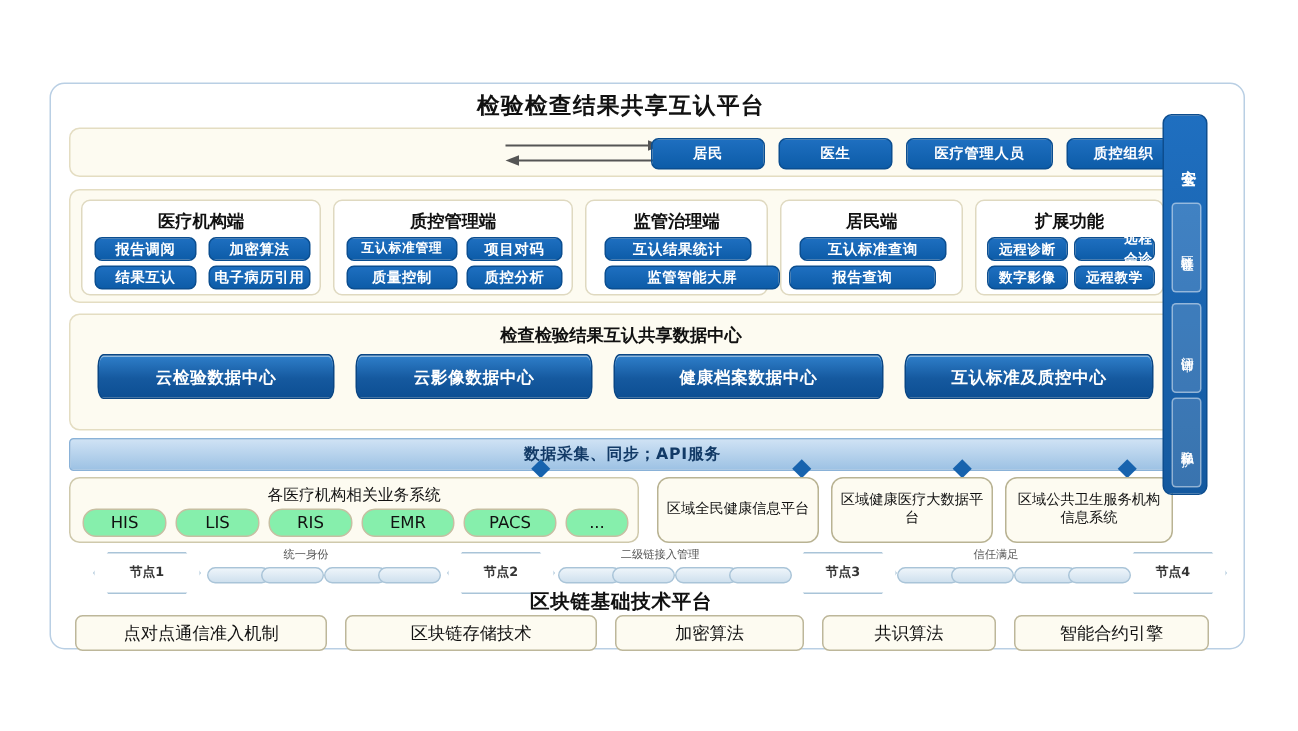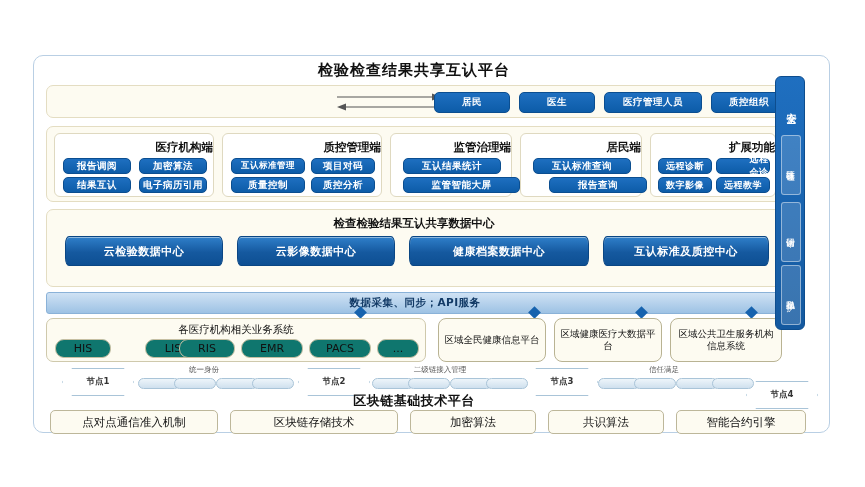--- a/index.html
+++ b/index.html
@@ -31,21 +31,21 @@
     border:1px solid #0b4e90;border-radius:5px;color:#fff;
     display:flex;align-items:center;justify-content:center;
     font-size:9.5px;font-weight:bold;letter-spacing:.5px;text-align:center;
     box-sizing:border-box;
   }
   .whitecard{
     background:#ffffff;border:1px solid #dfd9c0;border-radius:6px;
     box-sizing:border-box;position:absolute;
   }
   .card-title{
-    position:absolute;left:0;top:6px;width:100%;text-align:right;
+    position:absolute;left:0;top:6px;width:100%;text-align:center;
     font-size:11.5px;font-weight:bold;color:#111;
   }
 
   
   .strip1{position:absolute;left:12px;top:29px;width:736px;height:33px;}
   .arrows{position:absolute;left:287px;top:4px;width:110px;height:24px;}
 
   
   .band2{position:absolute;left:12px;top:70px;width:736px;height:76px;}
 
@@ -83,21 +83,21 @@
 
   
   .sysrow{position:absolute;left:12px;top:262px;width:736px;height:44px;}
   .syspanel{
     position:absolute;background:#fdfbf1;border:1px solid #cfc9ac;border-radius:7px;
     box-sizing:border-box;
   }
   .sys-title{position:absolute;left:0;top:4px;width:100%;text-align:center;
     font-size:10.5px;color:#111;}
   .pill{
-    position:absolute;top:20px;height:19px;background:#0f766e;
+    position:absolute;top:20px;height:19px;background:#86efac;
     border:1px solid #c6bfa2;border-radius:9px;
     display:flex;align-items:center;justify-content:center;
     font-size:11px;color:#111;box-sizing:border-box;
   }
   .sysbox{
     position:absolute;top:0;height:44px;background:#fdfbf1;
     border:1px solid #b9b393;border-radius:8px;
     display:flex;align-items:center;justify-content:center;text-align:center;
     font-size:9.5px;line-height:1.25;color:#111;box-sizing:border-box;padding:0 3px;
   }
@@ -199,21 +199,21 @@
 
       <div class="whitecard" style="left:343px;top:6px;width:122px;height:64px;">
         <div class="card-title">监管治理端</div>
         <div class="bluebtn" style="position:absolute;left:12px;top:24px;width:98px;height:16px;">互认结果统计</div>
         <div class="bluebtn" style="position:absolute;left:12px;top:43px;width:117px;height:16px;">监管智能大屏</div>
       </div>
 
       <div class="whitecard" style="left:473px;top:6px;width:122px;height:64px;">
         <div class="card-title">居民端</div>
         <div class="bluebtn" style="position:absolute;left:12px;top:24px;width:98px;height:16px;">互认标准查询</div>
-        <div class="bluebtn" style="position:absolute;left:28px;top:43px;width:98px;height:16px;">报告查询</div>
+        <div class="bluebtn" style="position:absolute;left:5px;top:43px;width:98px;height:16px;">报告查询</div>
       </div>
 
       <div class="whitecard" style="left:603px;top:6px;width:126px;height:64px;">
         <div class="card-title">扩展功能</div>
         <div class="bluebtn" style="position:absolute;left:7px;top:24px;width:54px;height:16px;font-size:9px;">远程诊断</div>
         <div class="bluebtn" style="position:absolute;left:65px;top:24px;width:54px;height:16px;font-size:9px;padding-left:32px;">远程会诊</div>
         <div class="bluebtn" style="position:absolute;left:7px;top:43px;width:54px;height:16px;font-size:9px;">数字影像</div>
         <div class="bluebtn" style="position:absolute;left:65px;top:43px;width:54px;height:16px;font-size:9px;">远程教学</div>
       </div>
     </div>
@@ -239,37 +239,37 @@
 
     <div class="diamond" style="left:322px;"></div>
     <div class="diamond" style="left:496px;"></div>
     <div class="diamond" style="left:603px;"></div>
     <div class="diamond" style="left:713px;"></div>
 
     <div class="sysrow">
       <div class="syspanel" style="left:0;top:0;width:380px;height:44px;">
         <div class="sys-title">各医疗机构相关业务系统</div>
         <div class="pill" style="left:8px;width:56px;">HIS</div>
-        <div class="pill" style="left:70px;width:56px;margin-left:28px;">LIS</div>
+        <div class="pill" style="left:70px;width:56px;">LIS</div>
         <div class="pill" style="left:132px;width:56px;">RIS</div>
         <div class="pill" style="left:194px;width:62px;">EMR</div>
         <div class="pill" style="left:262px;width:62px;">PACS</div>
         <div class="pill" style="left:330px;width:42px;">...</div>
       </div>
 
       <div class="sysbox" style="left:508px;width:108px;">区域健康医疗大数据平台</div>
       <div class="sysbox" style="left:392px;width:108px;">区域全民健康信息平台</div>
       <div class="sysbox" style="left:624px;width:112px;">区域公共卫生服务机构信息系统</div>
     </div>
 
     <div class="chainband">
       <div class="hexnode" style="left:16px;">节点1</div>
       <div class="hexnode" style="left:252px;">节点2</div>
       <div class="hexnode" style="left:480px;">节点3</div>
-      <div class="hexnode" style="left:700px;margin-top:13px;">节点4</div>
+      <div class="hexnode" style="left:700px;">节点4</div>
 
       <div class="link" style="left:92px;"></div>
       <div class="link" style="left:128px;"></div>
       <div class="link" style="left:170px;"></div>
       <div class="link" style="left:206px;"></div>
 
       <div class="link" style="left:326px;"></div>
       <div class="link" style="left:362px;"></div>
       <div class="link" style="left:404px;"></div>
       <div class="link" style="left:440px;"></div>

